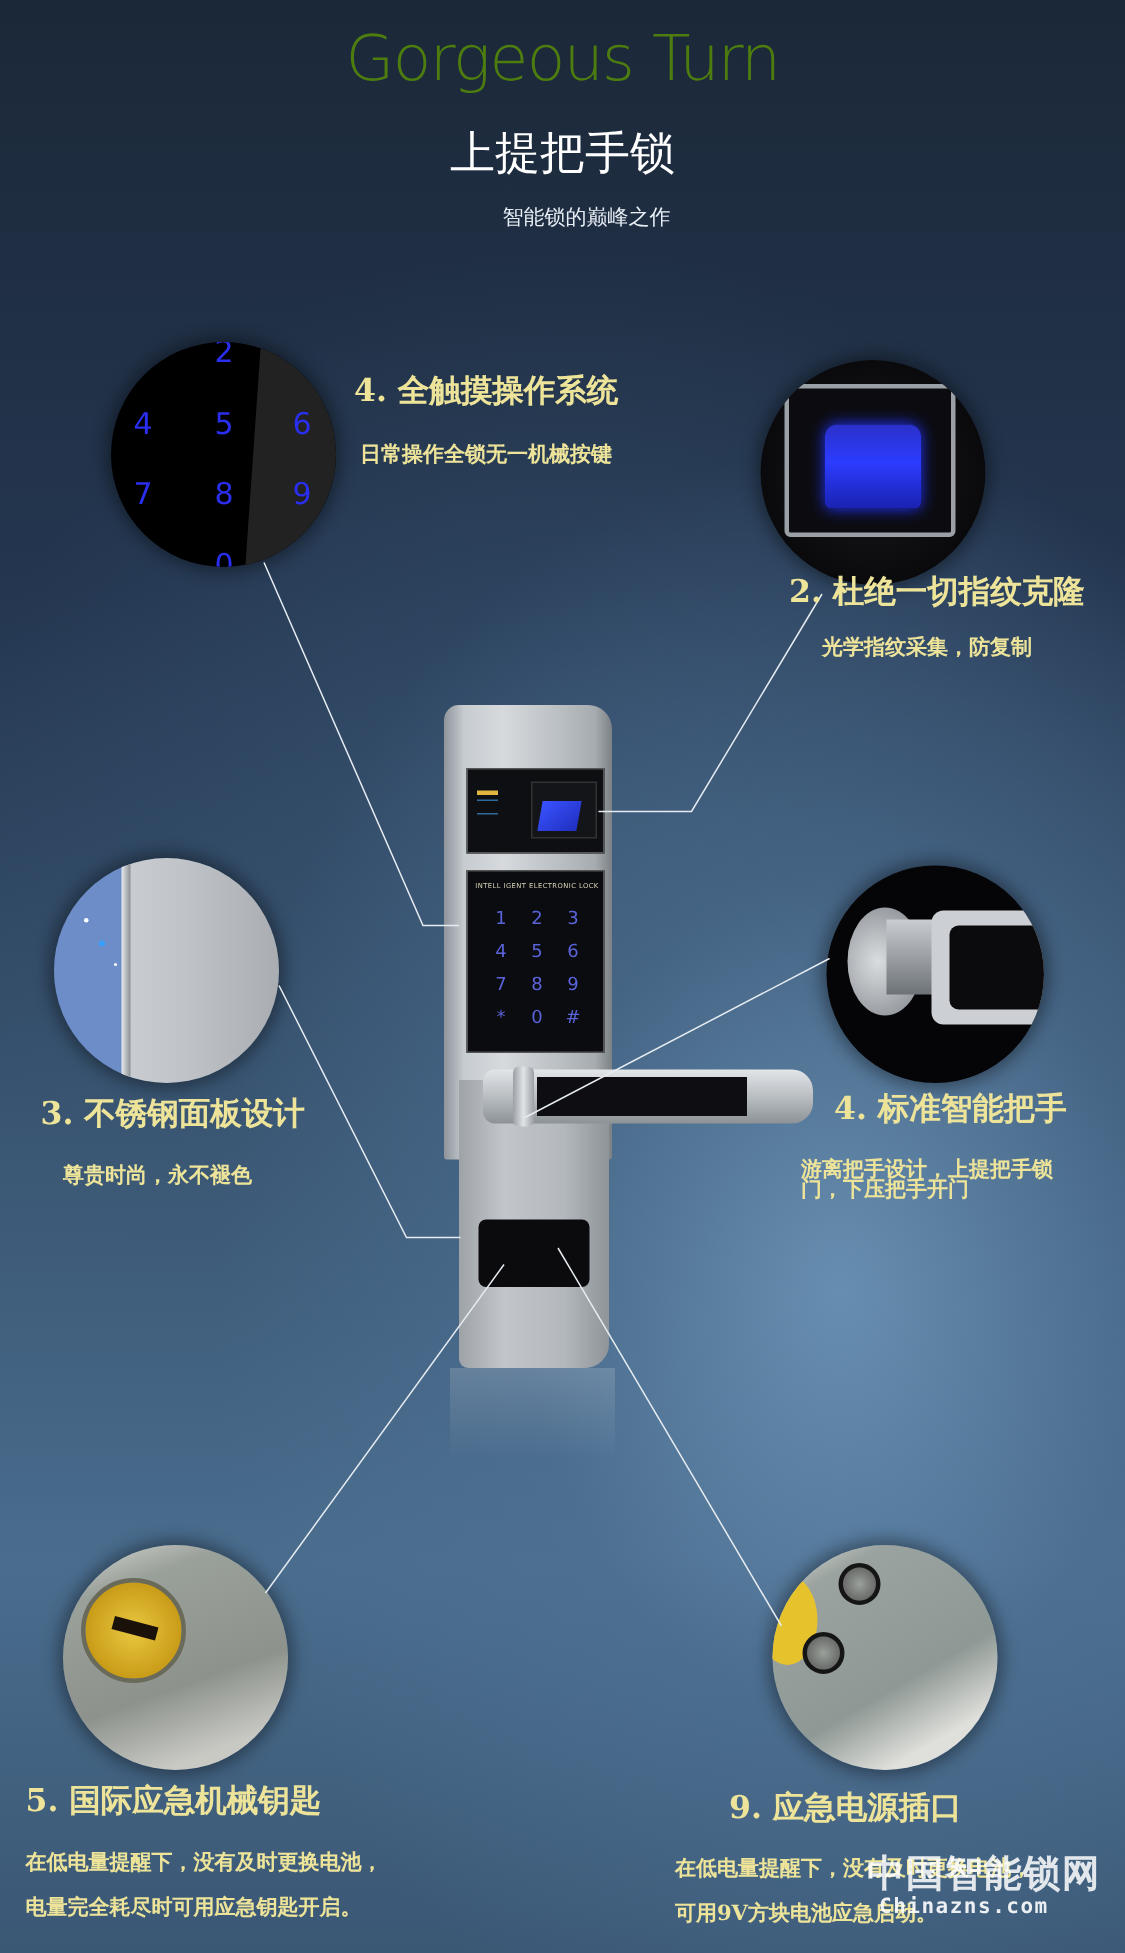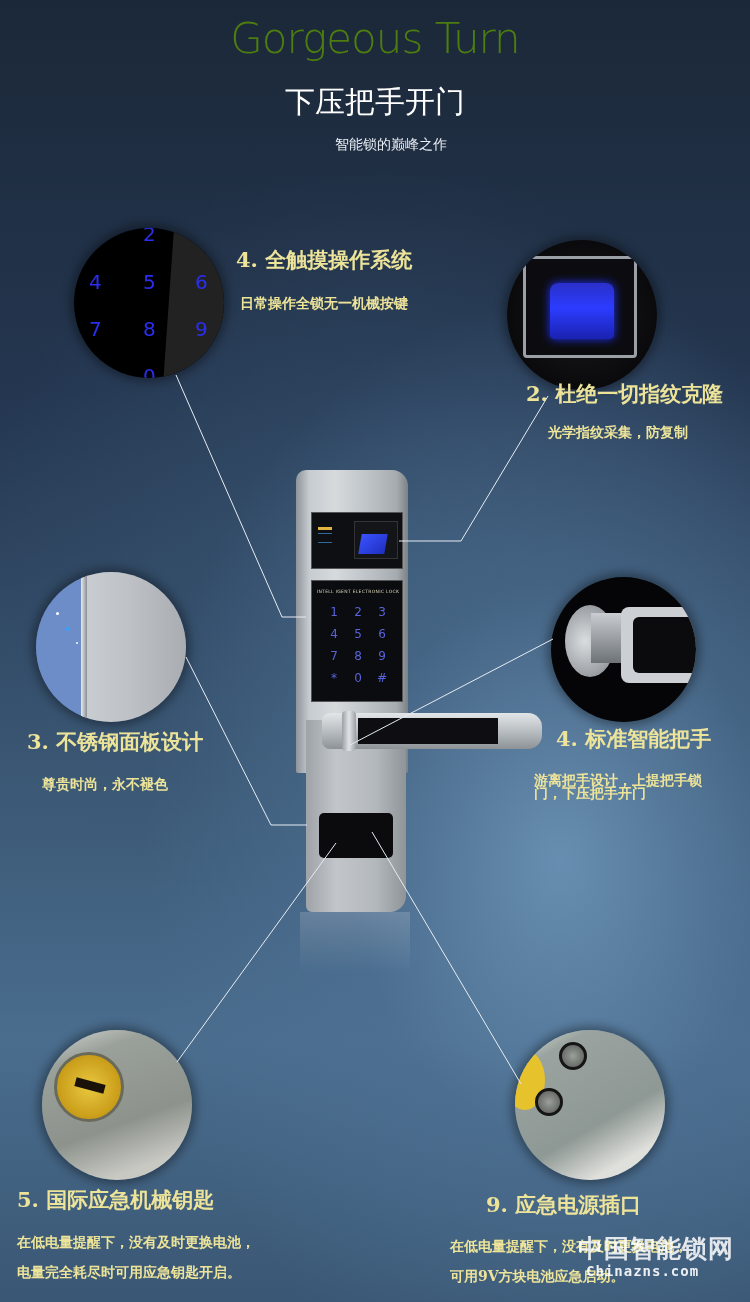--- a/index.html
+++ b/index.html
@@ -91,21 +91,21 @@
   }
   .watermark-en {
     left:586px; top:1263px; font-size:14px; color:rgba(255,255,255,0.9); font-weight:bold;
     font-family:"DejaVu Sans Mono", monospace; letter-spacing:1px; white-space:nowrap;
   }
 </style>
 </head>
 <body>
 
 <div class="abs header-title">Gorgeous Turn</div>
-<div class="abs header-subtitle">下压把手开门</div>
+<div class="abs header-subtitle">上提把手锁</div>
 <div class="abs header-tagline">智能锁的巅峰之作</div>
 
 <div class="abs lock-plate"></div>
 <div class="abs lock-plate-lower"></div>
 <div class="abs reflection"></div>
 <div class="abs lock-screen">
   <div style="position:absolute;left:6px;top:14px;width:14px;height:3px;background:#e0b640;"></div>
   <div style="position:absolute;left:6px;top:20px;width:14px;height:10px;border-top:1px solid #2f6a9c;border-bottom:1px solid #2f6a9c;"></div>
   <div style="position:absolute;left:42px;top:8px;width:44px;height:38px;background:#141518;border:1px solid #333;">
     <div style="position:absolute;left:5px;top:12px;width:26px;height:20px;background:linear-gradient(135deg,#3a52ff,#1f2fbf);transform:skewX(-10deg);"></div>

